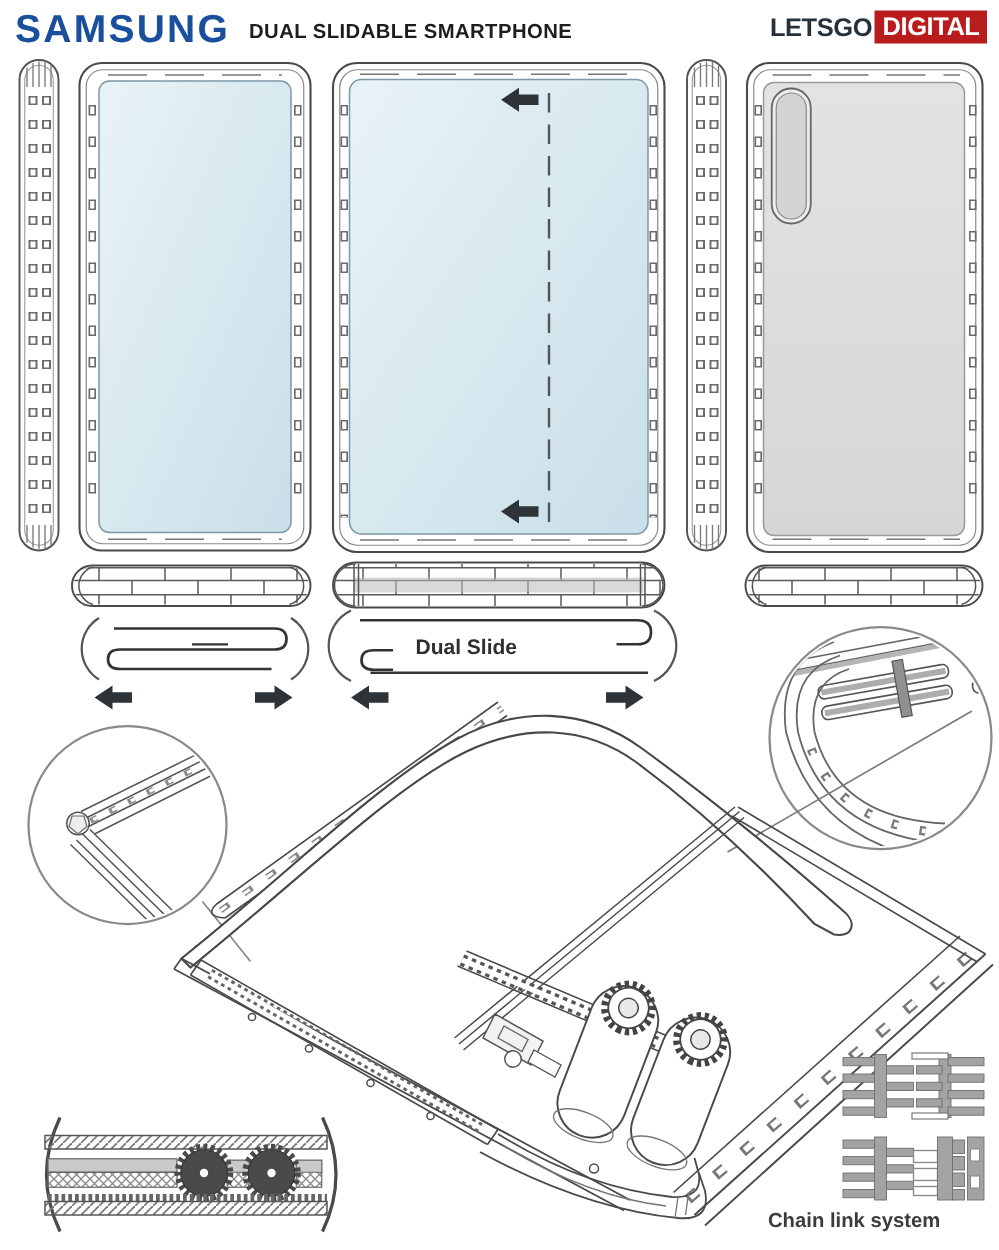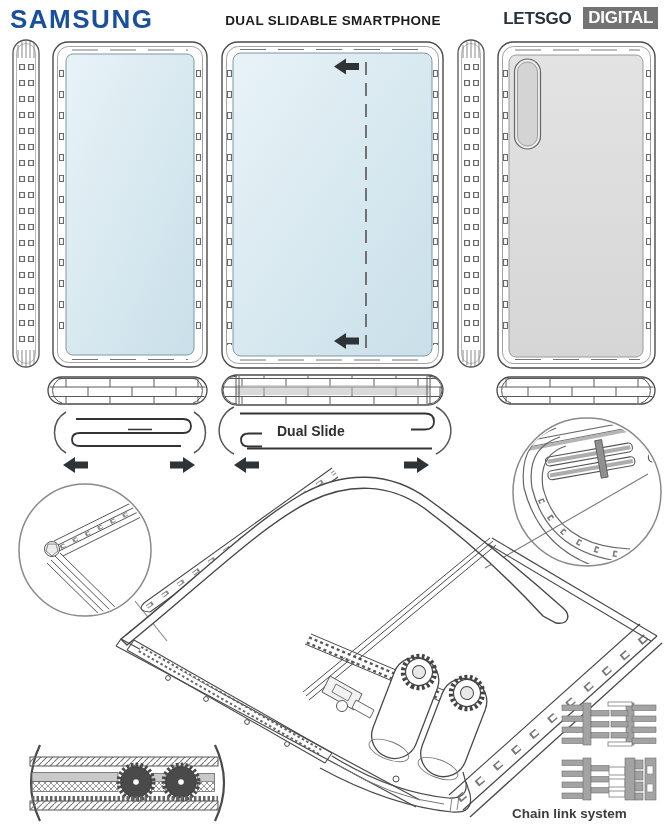--- a/index.html
+++ b/index.html
@@ -1,26 +1,26 @@
 <!DOCTYPE html>
 <html><head>
 <meta charset="utf-8">
 <style>
   html,body{margin:0;padding:0;background:#fff;}
   .page{position:relative;width:666px;height:833px;background:#fff;overflow:hidden;
         font-family:"Liberation Sans",sans-serif;border-radius:12px;}
   .page svg{position:absolute;left:0;top:0;}
   .hdr-brand{position:absolute;left:10px;top:4px;font-size:26px;font-weight:bold;
              letter-spacing:1.5px;color:#1a4f9e;}
-  .hdr-title{position:absolute;left:166px;top:13px;width:334px;text-align:center;
+  .hdr-title{position:absolute;left:166px;top:13px;width:334px;
              font-size:13.5px;font-weight:bold;letter-spacing:.3px;color:#1d1d1d;}
   .hdr-logo{position:absolute;right:8px;top:7px;font-size:17px;font-weight:bold;
             letter-spacing:-0.3px;display:flex;align-items:flex-end;}
   .hdr-logo .lg1{color:#26313c;}
-  .hdr-logo .lg2{color:#fff;background:#737373;padding:1px 5px;margin-left:12px;}
+  .hdr-logo .lg2{color:#fff;background:#b91c1c;padding:1px 5px;margin-left:2px;}
   .cap{position:absolute;font-weight:bold;color:#3c3c3c;text-align:left;}
   .cap-dual{left:277px;top:423px;width:118px;font-size:14px;color:#2f2f2f;}
   .cap-gear{left:22px;top:729px;width:206px;font-size:13.5px;}
   .cap-chain{left:512px;top:806px;width:170px;font-size:13.5px;}
 </style>
 </head>
 <body>
 
 <div class="page">
 

